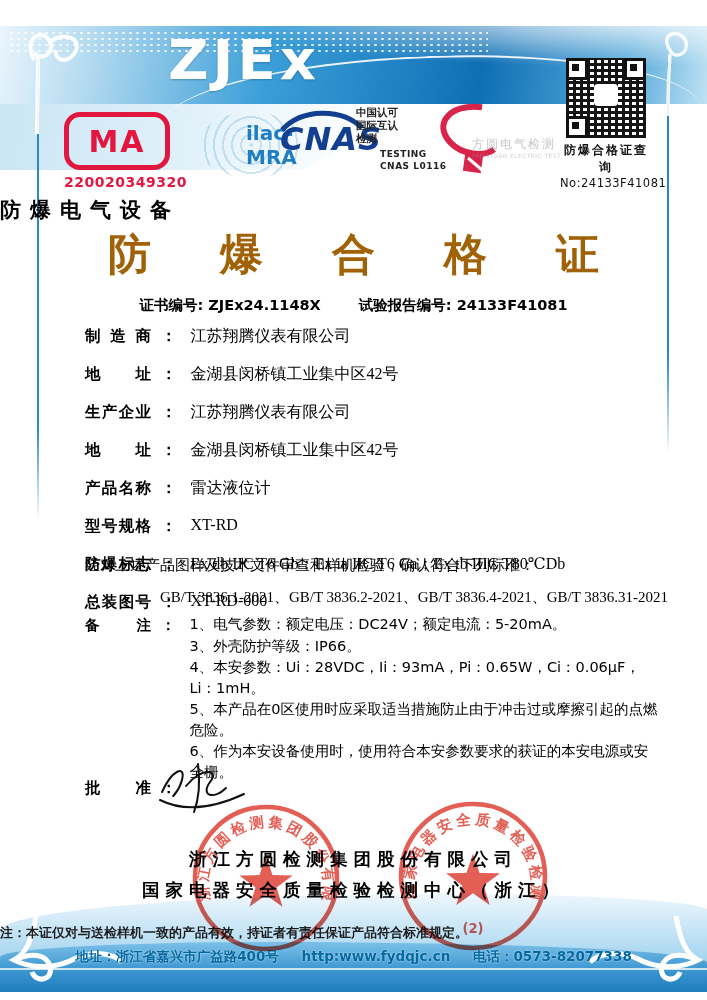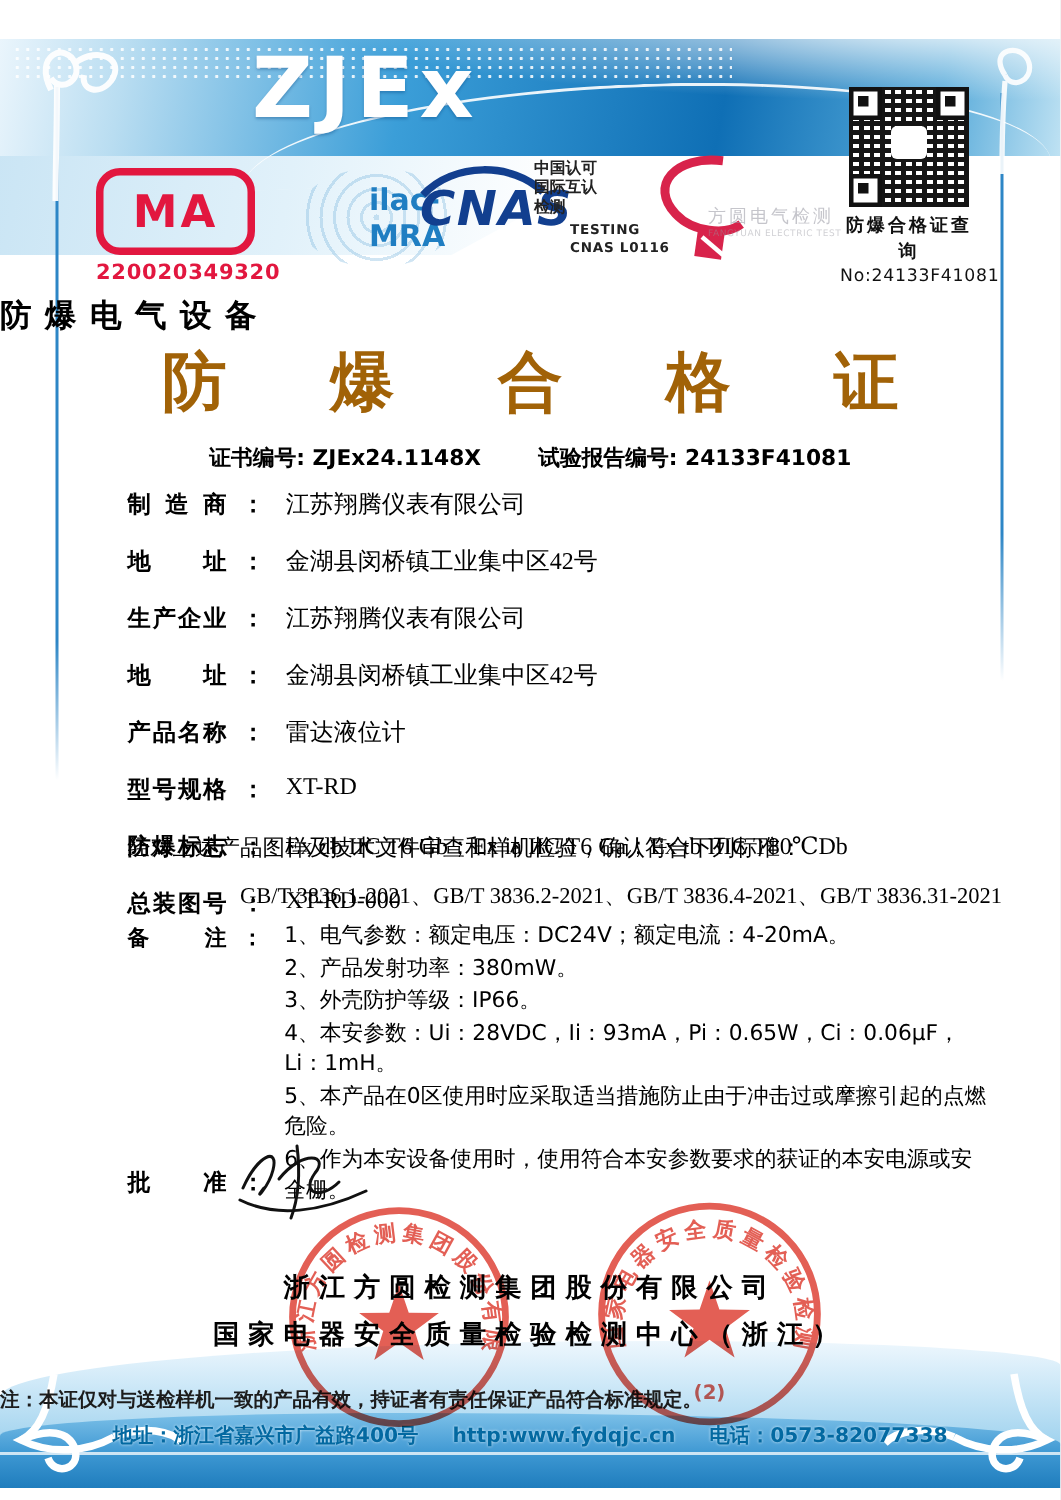--- a/index.html
+++ b/index.html
@@ -242,22 +242,21 @@
     </div>
   </div>
 
   <div class="statement">经对上述产品图样及技术文件审查和样机检验，确认符合下列标准：</div>
   <div class="standards">GB/T 3836.1-2021、GB/T 3836.2-2021、GB/T 3836.4-2021、GB/T 3836.31-2021</div>
 
   <div class="remarks">
     <span class="flabel">备 注</span>
     <span class="fcolon">：</span>
     <div class="rlist">
-      <div>1、电气参数：额定电压：DC24V；额定电流：4-20mA。</div>
-      <div>2、产品发射功率：380mW。</div>
+      <div>1、电气参数：额定电压：DC24V；额定电流：5-20mA。</div>
       <div>3、外壳防护等级：IP66。</div>
       <div>4、本安参数：Ui：28VDC，Ii：93mA，Pi：0.65W，Ci：0.06μF，Li：1mH。</div>
       <div>5、本产品在0区使用时应采取适当措施防止由于冲击过或摩擦引起的点燃危险。</div>
       <div>6、作为本安设备使用时，使用符合本安参数要求的获证的本安电源或安全栅。</div>
     </div>
   </div>
 
   <div class="approve">
     <span class="flabel">批 准</span>
     <span class="fcolon">：</span>

